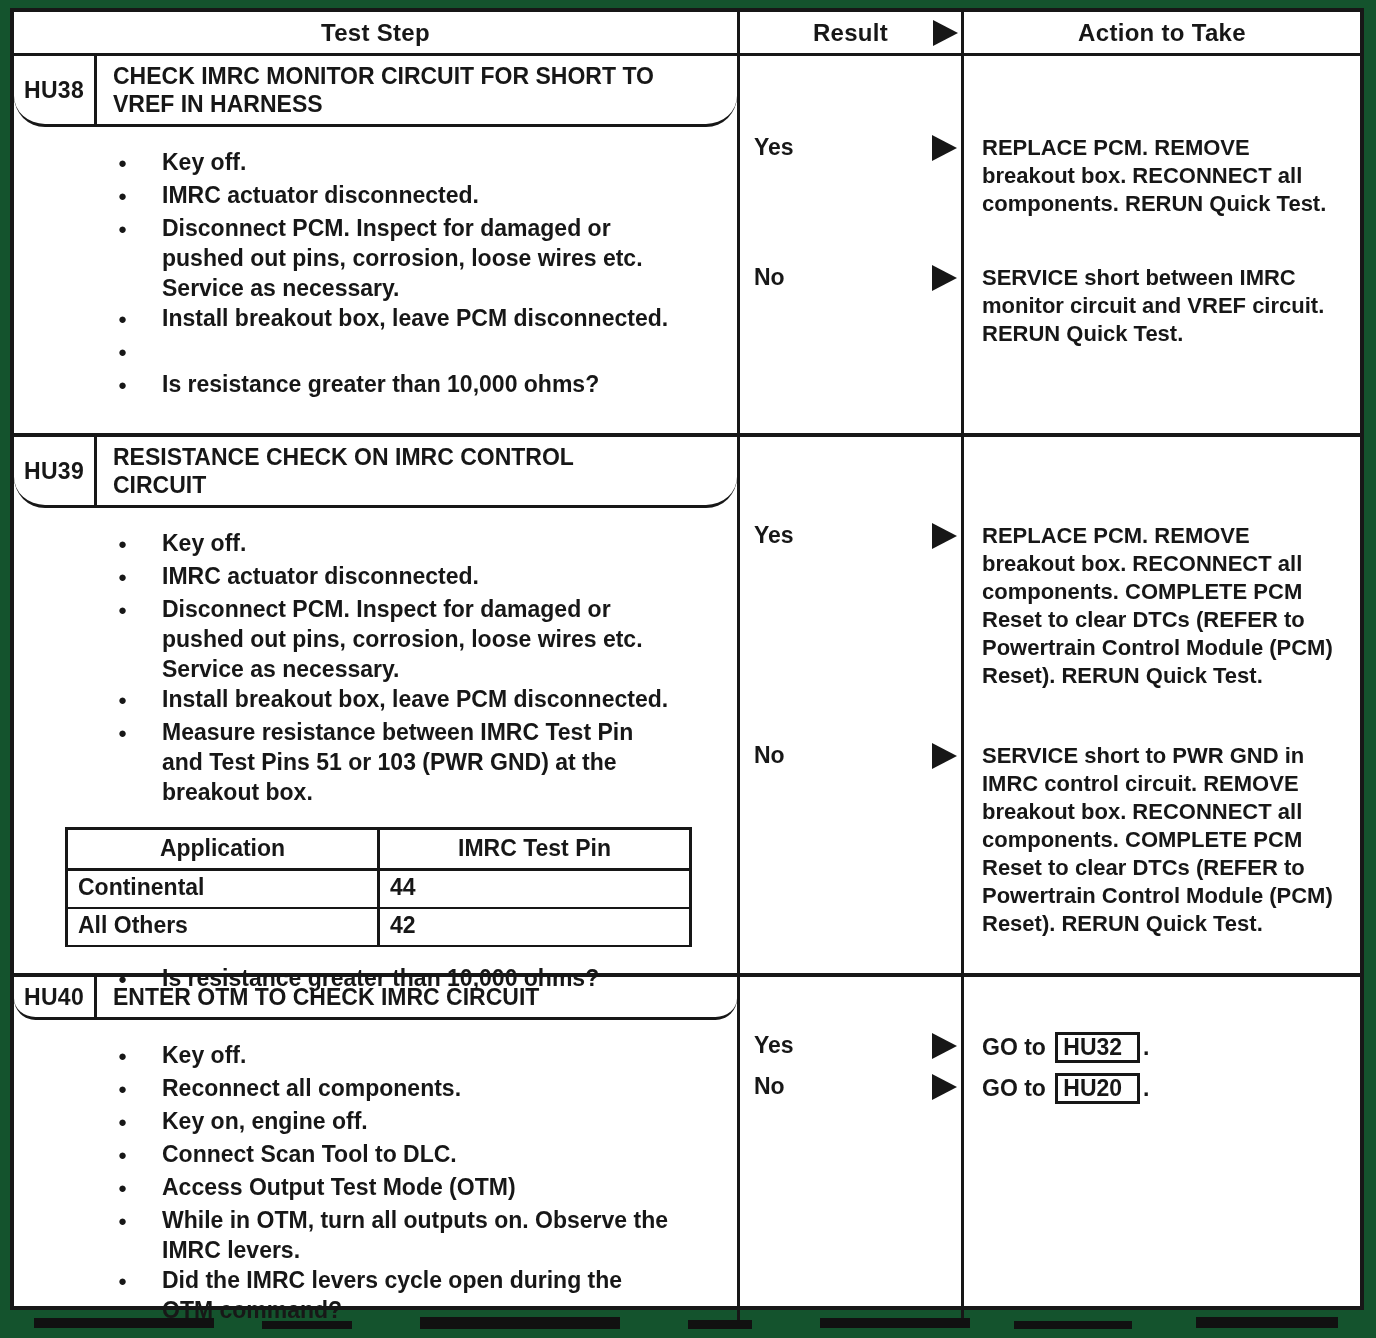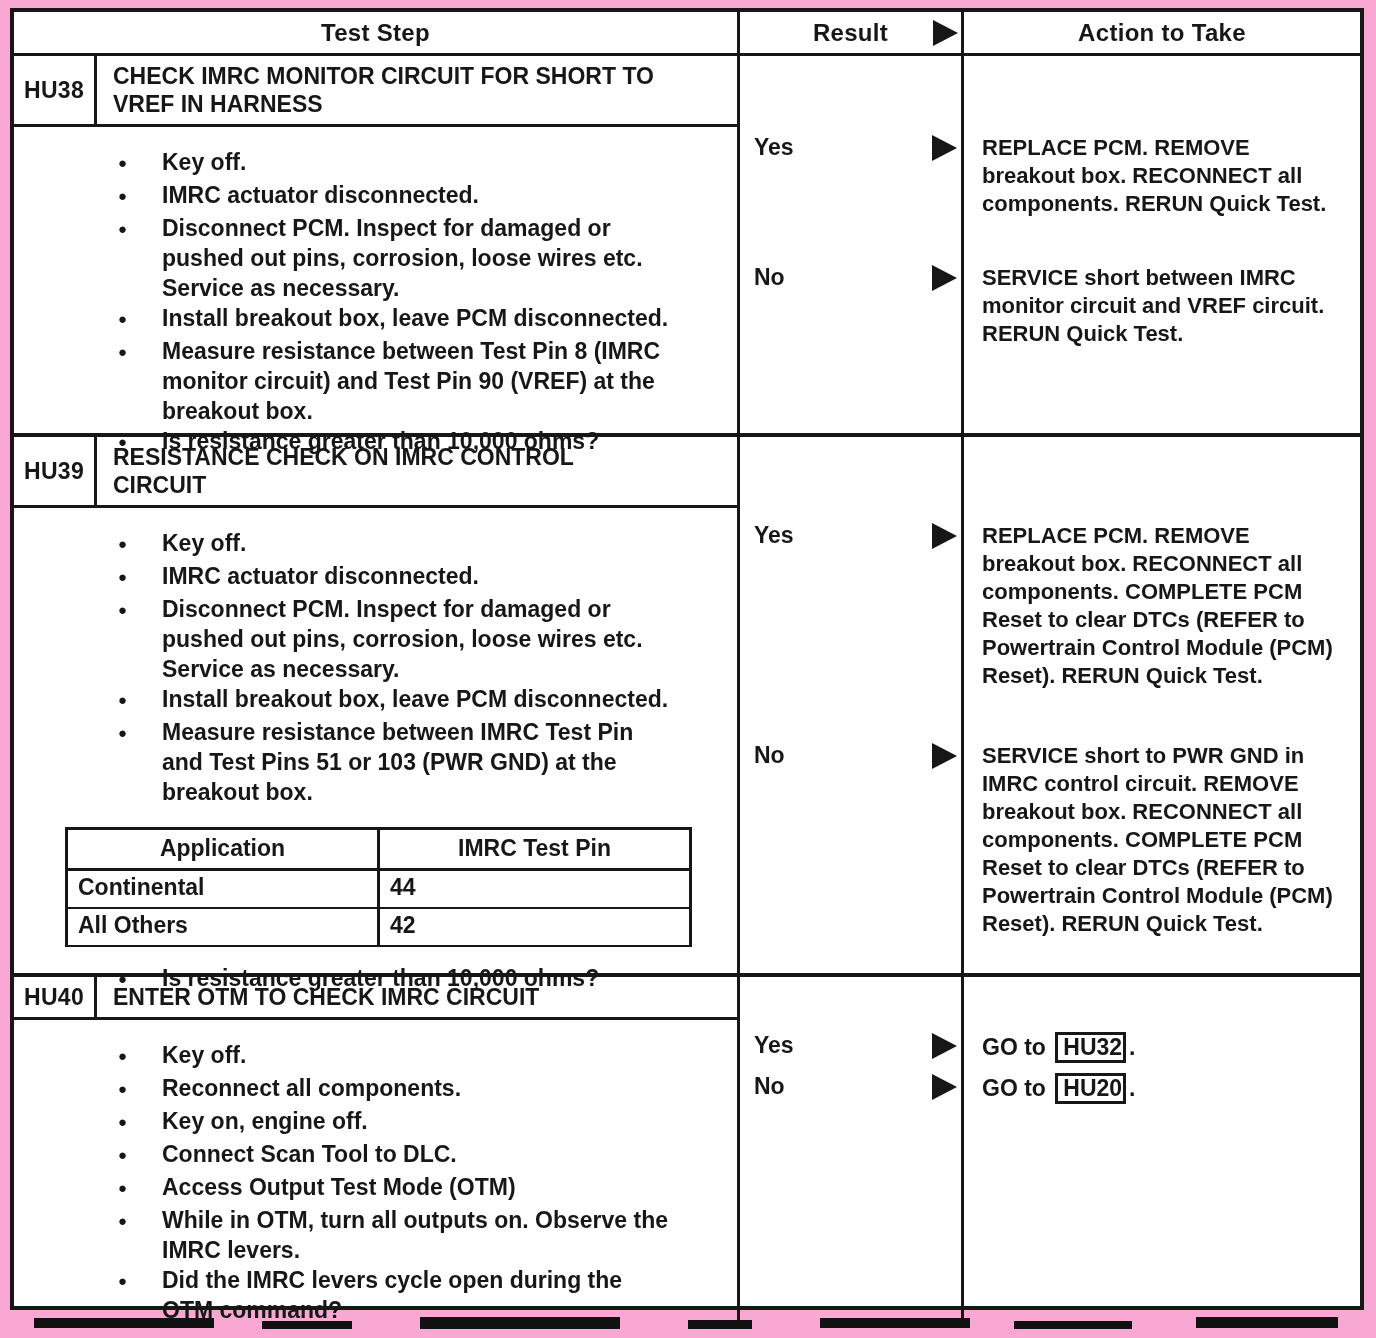--- a/index.html
+++ b/index.html
@@ -3,21 +3,21 @@
 <meta charset="utf-8">
 <style>
   * { margin:0; padding:0; box-sizing:border-box; }
   html,body { background:#ffffff; }
   body {
     width:1376px; height:1338px;
     font-family:"Liberation Sans", sans-serif;
     font-weight:700;
     color:#171717;
   }
-  .doc { position:relative; width:1376px; height:1338px; background:#f9a8d4; overflow:hidden; }
+  .doc { position:relative; width:1376px; height:1338px; background:#14532d; overflow:hidden; }
 
   .ptable {
     position:absolute; left:10px; top:8px;
     width:1354px; height:1302px;
     border:4px solid #171717;
     background:#fff;
     display:flex; flex-direction:column;
   }
 
   
@@ -37,21 +37,21 @@
     border-left:25px solid #171717;
   }
   .hdr-cell .arrow { position:absolute; right:3px; top:50%; transform:translateY(-50%); }
 
   
   .step-row { display:flex; border-bottom:4px solid #171717; flex:0 0 auto; }
   .step-row.last { border-bottom:none; flex:1; }
   .cell { position:relative; }
 
   
-  .step-head { display:flex; border-bottom:3px solid #171717; align-items:stretch; }
+  .step-head { display:flex; border-bottom:3px solid #171717; align-items:stretch;border-radius:31px; }
   .step-id {
     width:83px; flex:0 0 auto;
     border-right:3px solid #171717;
     display:flex; align-items:center; justify-content:center;
     font-size:23px; letter-spacing:0.3px;
   }
   .step-title { padding:6px 18px 6px 16px; font-size:23px; line-height:28px; max-width:660px; }
 
   
   .bullets { padding:20px 0 0 104px; }
@@ -63,21 +63,21 @@
   
   .res { position:absolute; left:14px; right:8px; height:30px; font-size:23px; }
   .res .arrow { position:absolute; right:-4px; top:1px; }
 
   
   .action { position:absolute; left:18px; width:365px; font-size:22px; line-height:28px; }
   .action.go { font-size:23px; }
   .ref-box {
     display:inline-block;
     border:3px solid #171717;
-    padding:0 1px 1px 5px;
+    padding:0 15px 1px 5px;
     margin:0 3px;
     line-height:24px;
   }
 
   
   .inner-table { border-collapse:collapse; margin:20px 0 0 51px; background:#fff; }
   .inner-table th, .inner-table td { border:3px solid #171717; font-size:23px; }
   .inner-table th { text-align:center; padding:5px 8px 6px 8px; }
   .inner-table td { text-align:left; padding:3px 8px 6px 10px; }
   .inner-table .col-app { width:312px;margin-top:44px; }
@@ -123,21 +123,20 @@
           <div class="bullet">
               <span class="dot"></span>
               <span class="btxt">Disconnect PCM. Inspect for damaged or pushed out pins, corrosion, loose wires etc. Service as necessary.</span>
             </div>
           <div class="bullet">
               <span class="dot"></span>
               <span class="btxt">Install breakout box, leave PCM disconnected.</span>
             </div>
           <div class="bullet">
               <span class="dot"></span>
-              <span class="btxt">Measure resistance between Test Pin 8 (IMRC monitor circuit) and Test Pin 90 (VREF) at the breakout box.</span>
             </div>
           <div class="bullet">
               <span class="dot"></span>
               <span class="btxt">Is resistance greater than 10,000 ohms?</span>
             </div>
         </div>
       </div>
       <div class="cell c2">
         <div class="res" style="top:78px">
           <span>Yes</span>

